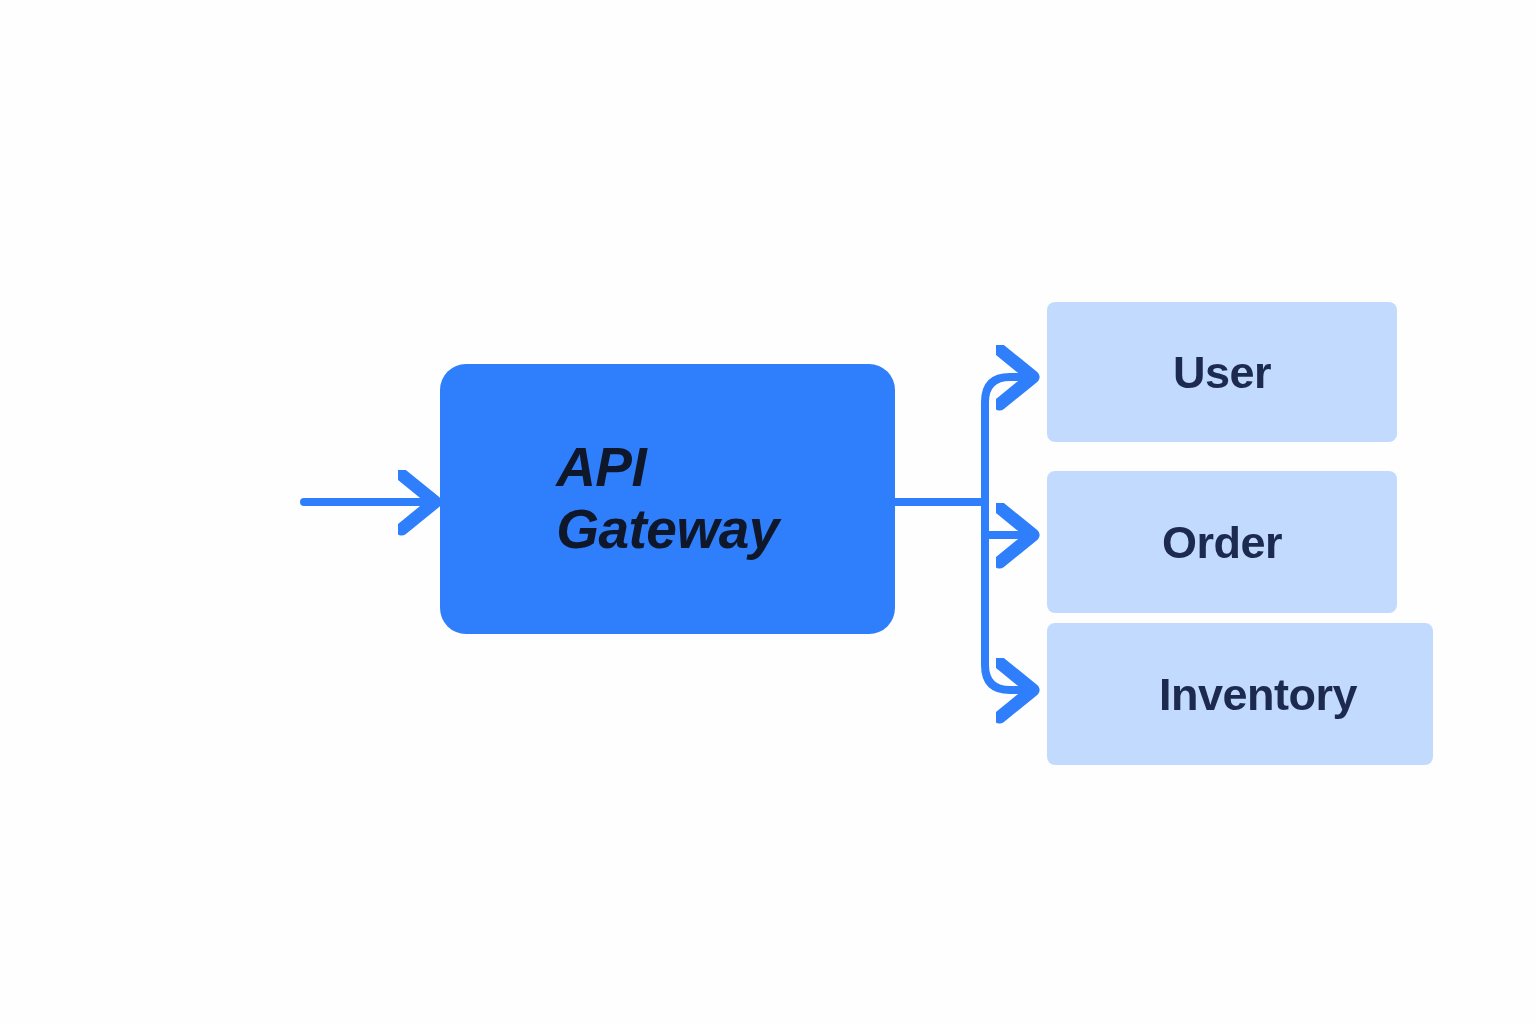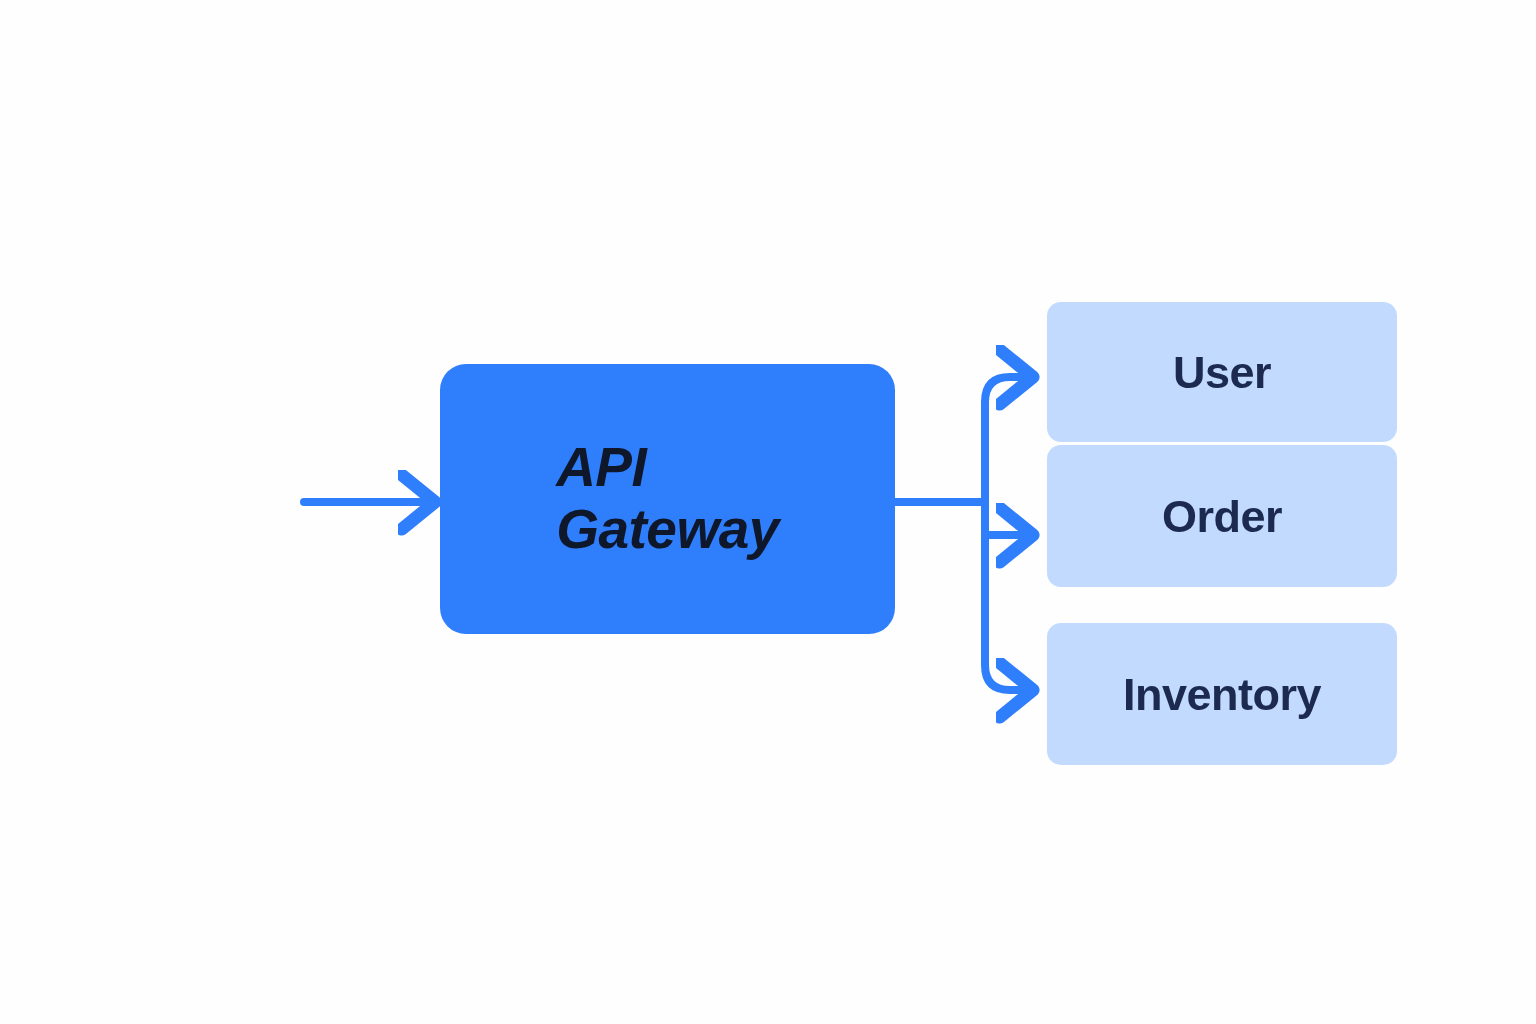--- a/index.html
+++ b/index.html
@@ -90,35 +90,35 @@
     font-weight: bold;
     color: #1b2a4e;
     letter-spacing: -0.3px;
     line-height: 1;
   }
   .service-node {
     position: absolute;
     left: 1047px;
     width: 350px;
     background: #c3daff;
-    border-radius: 14px;
+    border-radius: 8px;
     display: flex;
     align-items: center;
     justify-content: center;
   }
   .service-label {
     font-size: 45px;
     font-weight: bold;
     color: #1b2a4e;
     letter-spacing: -0.5px;
     line-height: 1;
   }
   #service-node-0 { top: 302px;  height: 140px; }
-  #service-node-1 { top: 445px;  height: 142px; }
-  #service-node-2 { top: 623px;  height: 142px; }
+  #service-node-1 { top: 471px;  height: 142px; }
+  #service-node-2 { top: 623px;  height: 142px; padding-left: 36px; }
 </style>
 </head>
 <body>
 
 <div id="canvas">
 
   <svg id="wires" viewBox="0 0 1536 1024">
     <defs>
       <marker id="arrowhead" markerWidth="10" markerHeight="10" refX="4.2" refY="4" orient="auto" markerUnits="strokeWidth">
         <path d="M0.4,0.6 L4.6,4 L0.4,7.4" fill="none" stroke="#2f7ffd" stroke-width="1.6" stroke-linecap="round" stroke-linejoin="round"></path>

